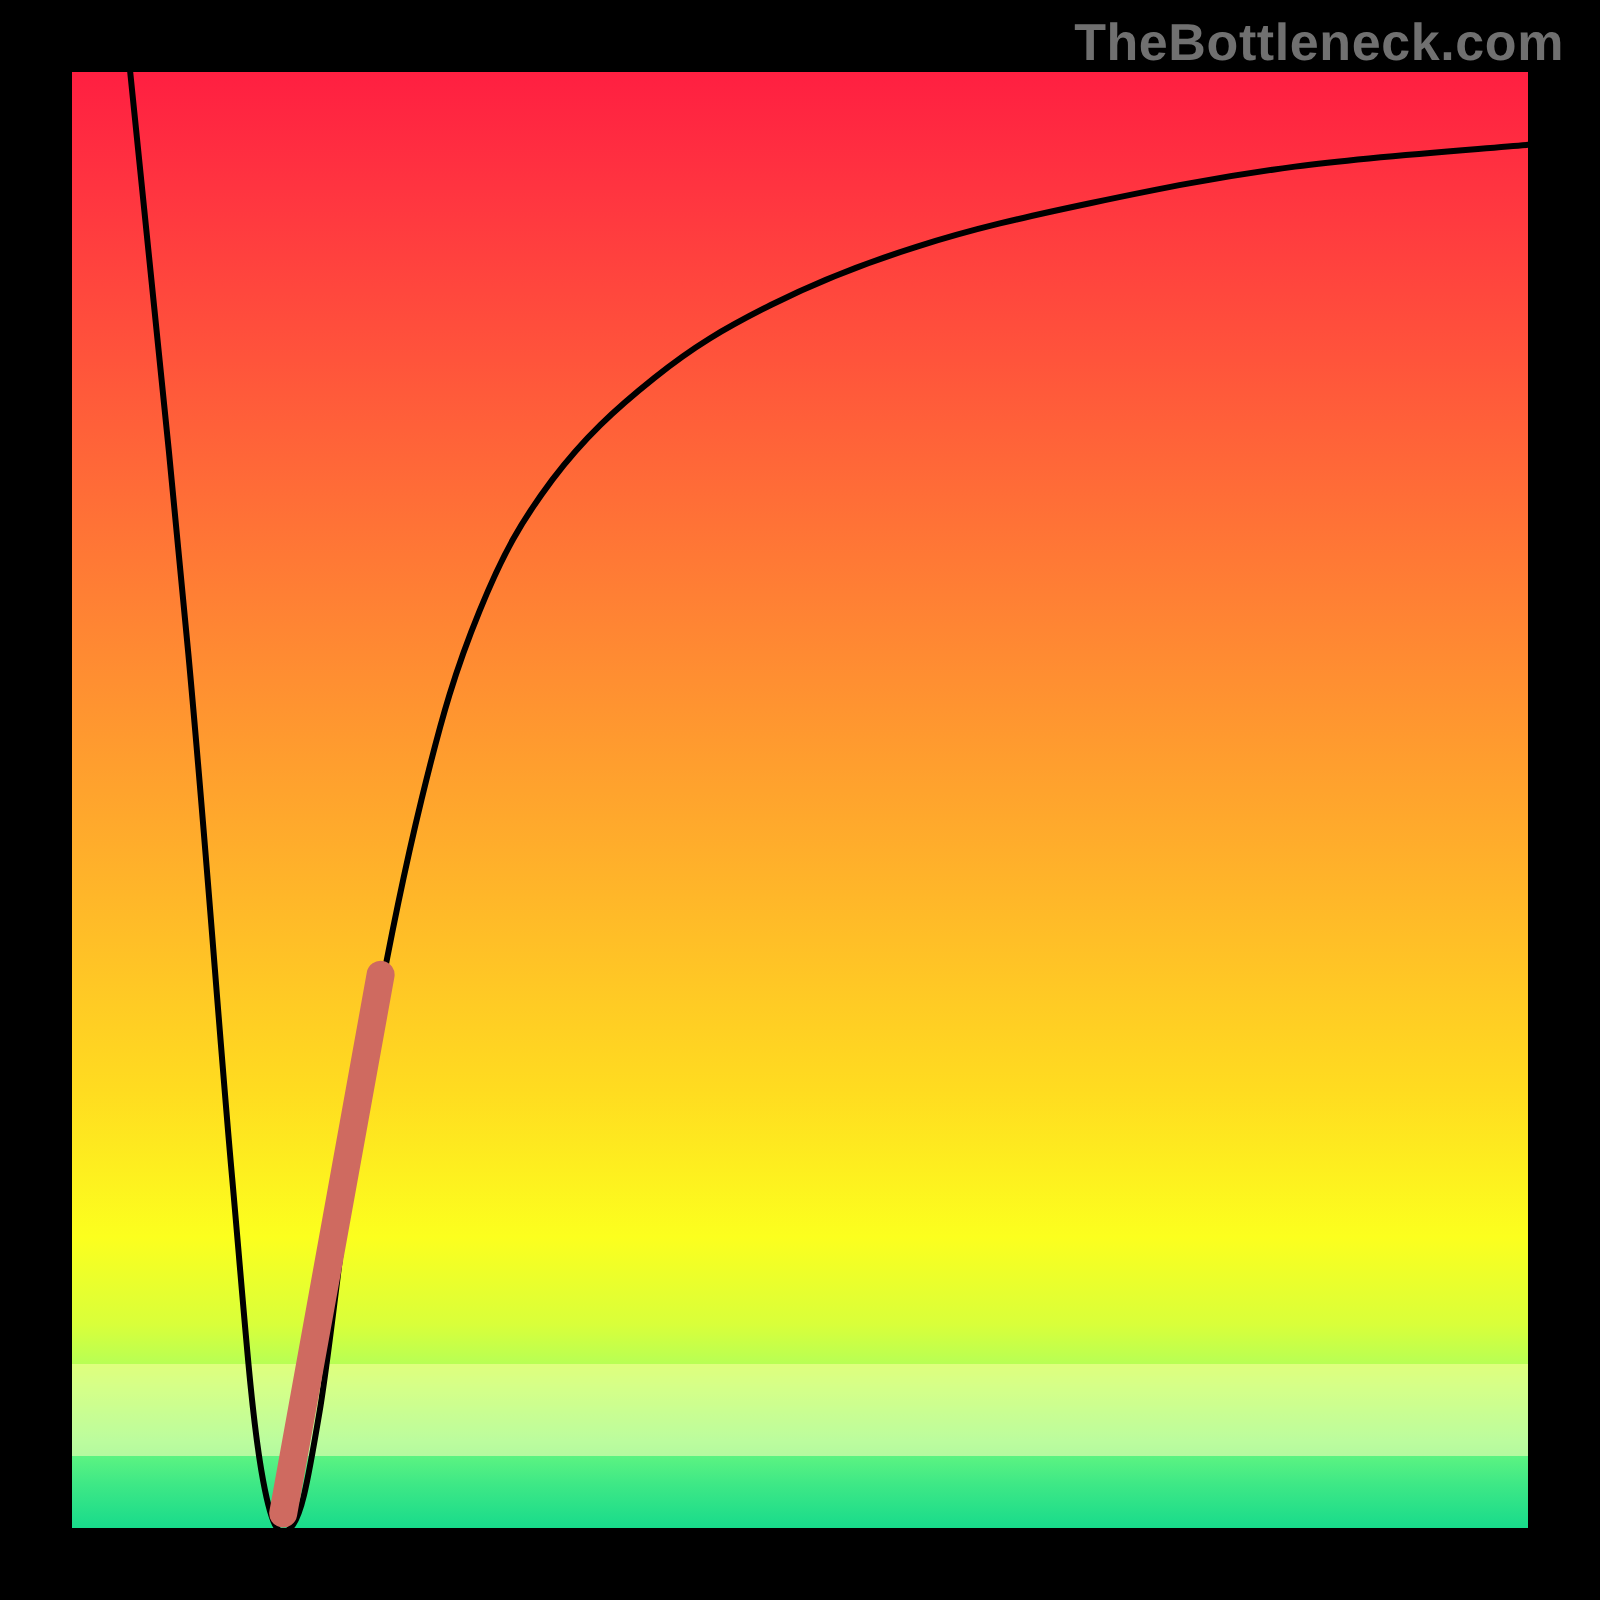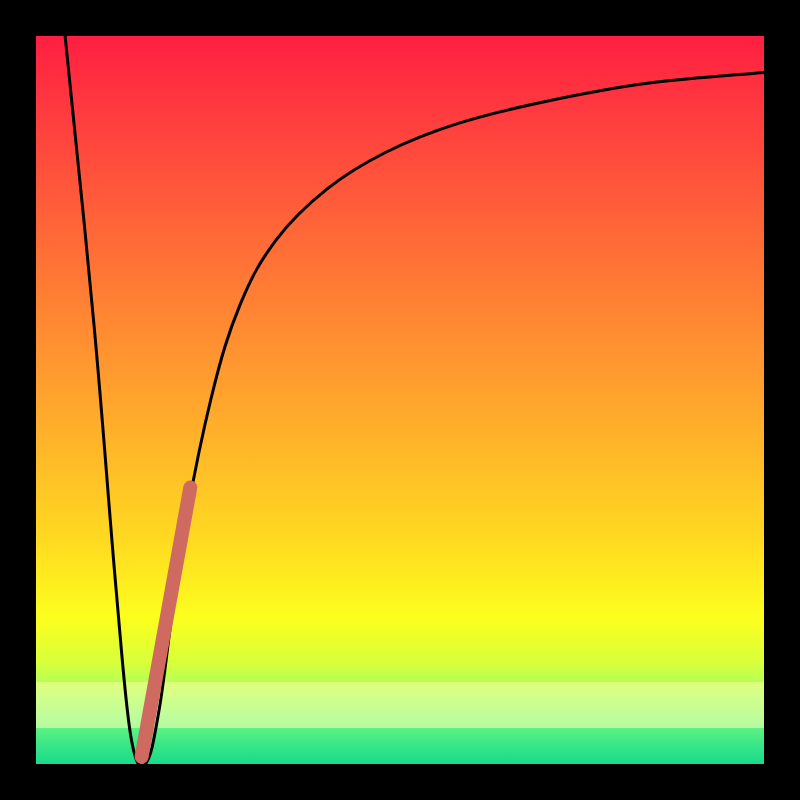--- a/index.html
+++ b/index.html
@@ -82,20 +82,21 @@
     fill: none;
     stroke: #cf6a60;
     stroke-width: 14;
     stroke-linecap: round;
   }
 </style>
 </head>
 <body>
 
 <div class="frame">
+  <div class="watermark">TheBottleneck.com</div>
 
   <div class="plot-area">
     <div class="gradient"></div>
     <div class="highlight"></div>
     <svg class="chart-svg" viewBox="0 0 728 728">
       <path class="curve" d="M29.1 0.0 C34.4 52.4,49.1 191.6,58.2 291.2 C67.4 390.8,73.5 479.9,80.1 553.3 C86.6 626.7,89.4 667.4,94.6 698.9 C99.9 730.3,104.0 733.2,109.2 728.0 C114.4 722.8,117.2 709.1,123.8 669.8 C130.3 630.4,136.4 564.6,145.6 509.6 C154.8 454.6,164.2 407.2,174.7 364.0 C185.2 320.8,192.0 298.2,203.8 269.4 C215.6 240.5,224.5 224.8,240.2 203.8 C256.0 182.9,271.5 168.6,291.2 152.9 C310.9 137.2,325.9 128.3,349.4 116.5 C373.0 104.7,393.4 96.5,422.2 87.4 C451.1 78.2,475.5 72.7,509.6 65.5 C543.7 58.3,572.2 52.6,611.5 47.3 C650.8 42.1,707.0 38.4,728.0 36.4"></path>
       <path class="accent" d="M105.6 720.7 L154.3 451.4"></path>
     </svg>
   </div>
 </div>

